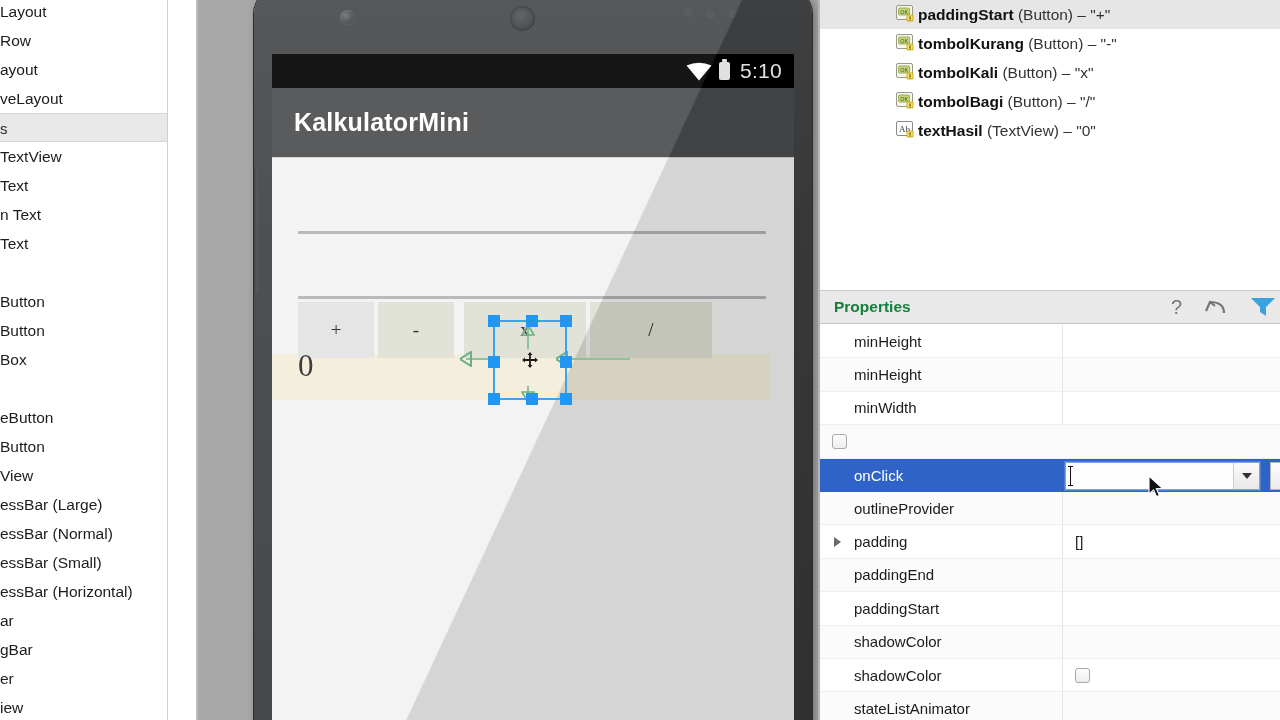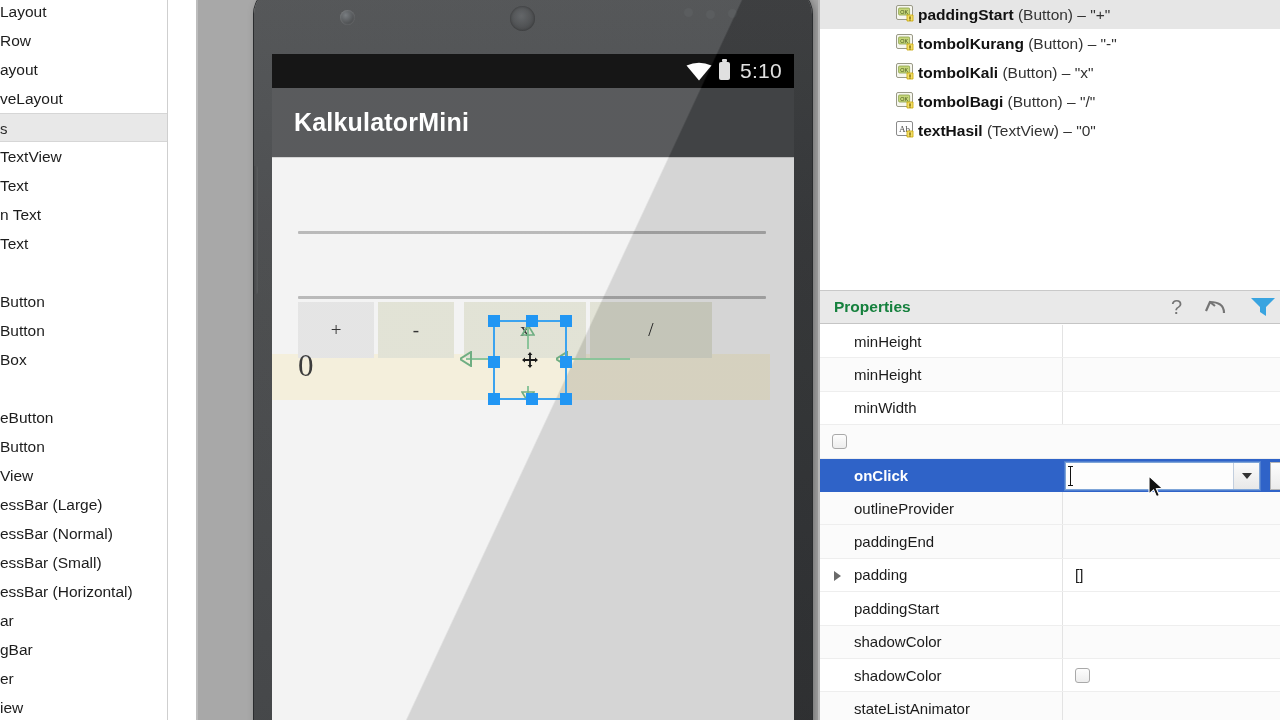--- a/index.html
+++ b/index.html
@@ -283,21 +283,21 @@
     height: 100%; display: flex; align-items: center;
     white-space: nowrap;
   }
   .prop-value {
     flex: 1; padding-left: 12px;
     font-size: 15px; color: #1b1b1b;
     height: 100%; display: flex; align-items: center;
   }
   .prop-row.selected { background: #2f63c8; border-bottom: none; }
   .prop-row.selected .prop-name {
-    color: #ffffff; font-weight: bold; border-right: none;
+    color: #ffffff; font-weight: normal; border-right: none;
   }
   .expander {
     position: absolute; left: 14px; top: 12px;
     width: 0; height: 0;
     border-left: 7px solid #6a6a6a;
     border-top: 5px solid transparent;
     border-bottom: 5px solid transparent;
   }
   .checkbox {
     width: 15px; height: 15px;
@@ -567,28 +567,28 @@
             <div class="combo-btn">
               <i></i>
             </div>
           </div>
           <div class="ellipsis-btn"></div>
         </div>
         <div class="prop-row alt">
           <div class="prop-name">outlineProvider</div>
           <div class="prop-value"></div>
         </div>
-        <div class="prop-row alt">
-          <div class="prop-name">paddingEnd</div>
-          <div class="prop-value"></div>
-        </div>
         <div class="prop-row">
           <span class="expander"></span>
           <div class="prop-name">padding</div>
           <div class="prop-value">[]</div>
+        </div>
+        <div class="prop-row alt">
+          <div class="prop-name">paddingEnd</div>
+          <div class="prop-value"></div>
         </div>
         <div class="prop-row">
           <div class="prop-name">paddingStart</div>
           <div class="prop-value"></div>
         </div>
         <div class="prop-row alt">
           <div class="prop-name">shadowColor</div>
           <div class="prop-value"></div>
         </div>
         <div class="prop-row">

